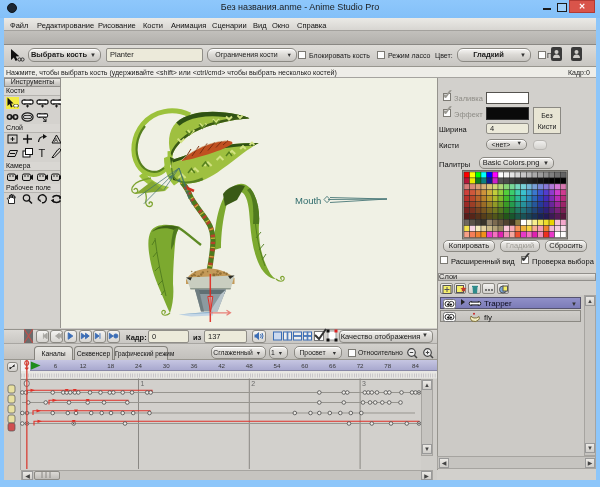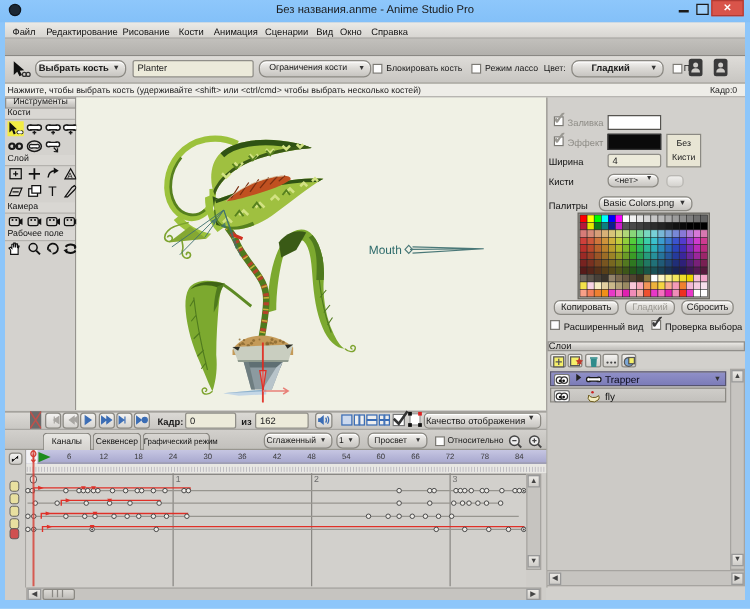--- a/index.html
+++ b/index.html
@@ -701,21 +701,21 @@
 <div class="abs" style="left:107.00000000000001px;top:329.5px;width:13px;height:13px;background:linear-gradient(#f4f3f1,#d6d4d0);border:1px solid #8b8983;border-radius:3px;box-sizing:border-box"></div>
 <svg class="abs" style="left:107.00000000000001px;top:329.5px" width="13" height="12" viewBox="0 0 14 12">
       <g fill="#3b6db5" stroke="#3b6db5" stroke-width="1">
         <path d="M2.5,3 L6.5,6 L2.5,9 Z"></path>
         <circle cx="9.5" cy="6" r="2.2"></circle>
       </g>
     </svg>
 <div style="position:absolute;left:126px;top:332.5px;font-size:7.5px;color:#1a1a1a;font-weight:bold;white-space:nowrap">Кадр:</div>
 <div style="position:absolute;left:148px;top:330px;width:41px;height:13px;background:#eceada;border:1px solid #908e88;border-radius:2px;box-sizing:border-box;font-size:7.5px;color:#222;line-height:11px;padding-left:3px;text-align:left">0</div>
 <div style="position:absolute;left:193px;top:332.5px;font-size:7.5px;color:#1a1a1a;font-weight:bold;white-space:nowrap">из</div>
-<div style="position:absolute;left:204px;top:330px;width:43px;height:13px;background:#eceada;border:1px solid #908e88;border-radius:2px;box-sizing:border-box;font-size:7.5px;color:#222;line-height:11px;padding-left:3px;text-align:left">162</div>
+<div style="position:absolute;left:204px;top:330px;width:43px;height:13px;background:#eceada;border:1px solid #908e88;border-radius:2px;box-sizing:border-box;font-size:7.5px;color:#222;line-height:11px;padding-left:3px;text-align:left">137</div>
 <div class="abs" style="left:252px;top:329.5px;width:14px;height:13px;background:linear-gradient(#f4f3f1,#d6d4d0);border:1px solid #8b8983;border-radius:3px;box-sizing:border-box"></div>
 <svg class="abs" style="left:252px;top:329.5px" width="14" height="12" viewBox="0 0 14 12">
       <path d="M7,2 L4,4.5 L2.5,4.5 L2.5,7.5 L4,7.5 L7,10 Z" fill="#3b6db5"></path>
       <path d="M8.5,4 Q10,6 8.5,8 M10,3 Q12,6 10,9" stroke="#3b6db5" fill="none"></path>
     </svg>
 <svg class="abs" style="left:271px;top:330px" width="13" height="12" viewBox="0 0 13 12">
       <g stroke="#3b6db5" stroke-width="1">
         <rect x="2.5" y="2" width="8" height="8" fill="#ccd9ee"></rect>
       </g>
     </svg>

